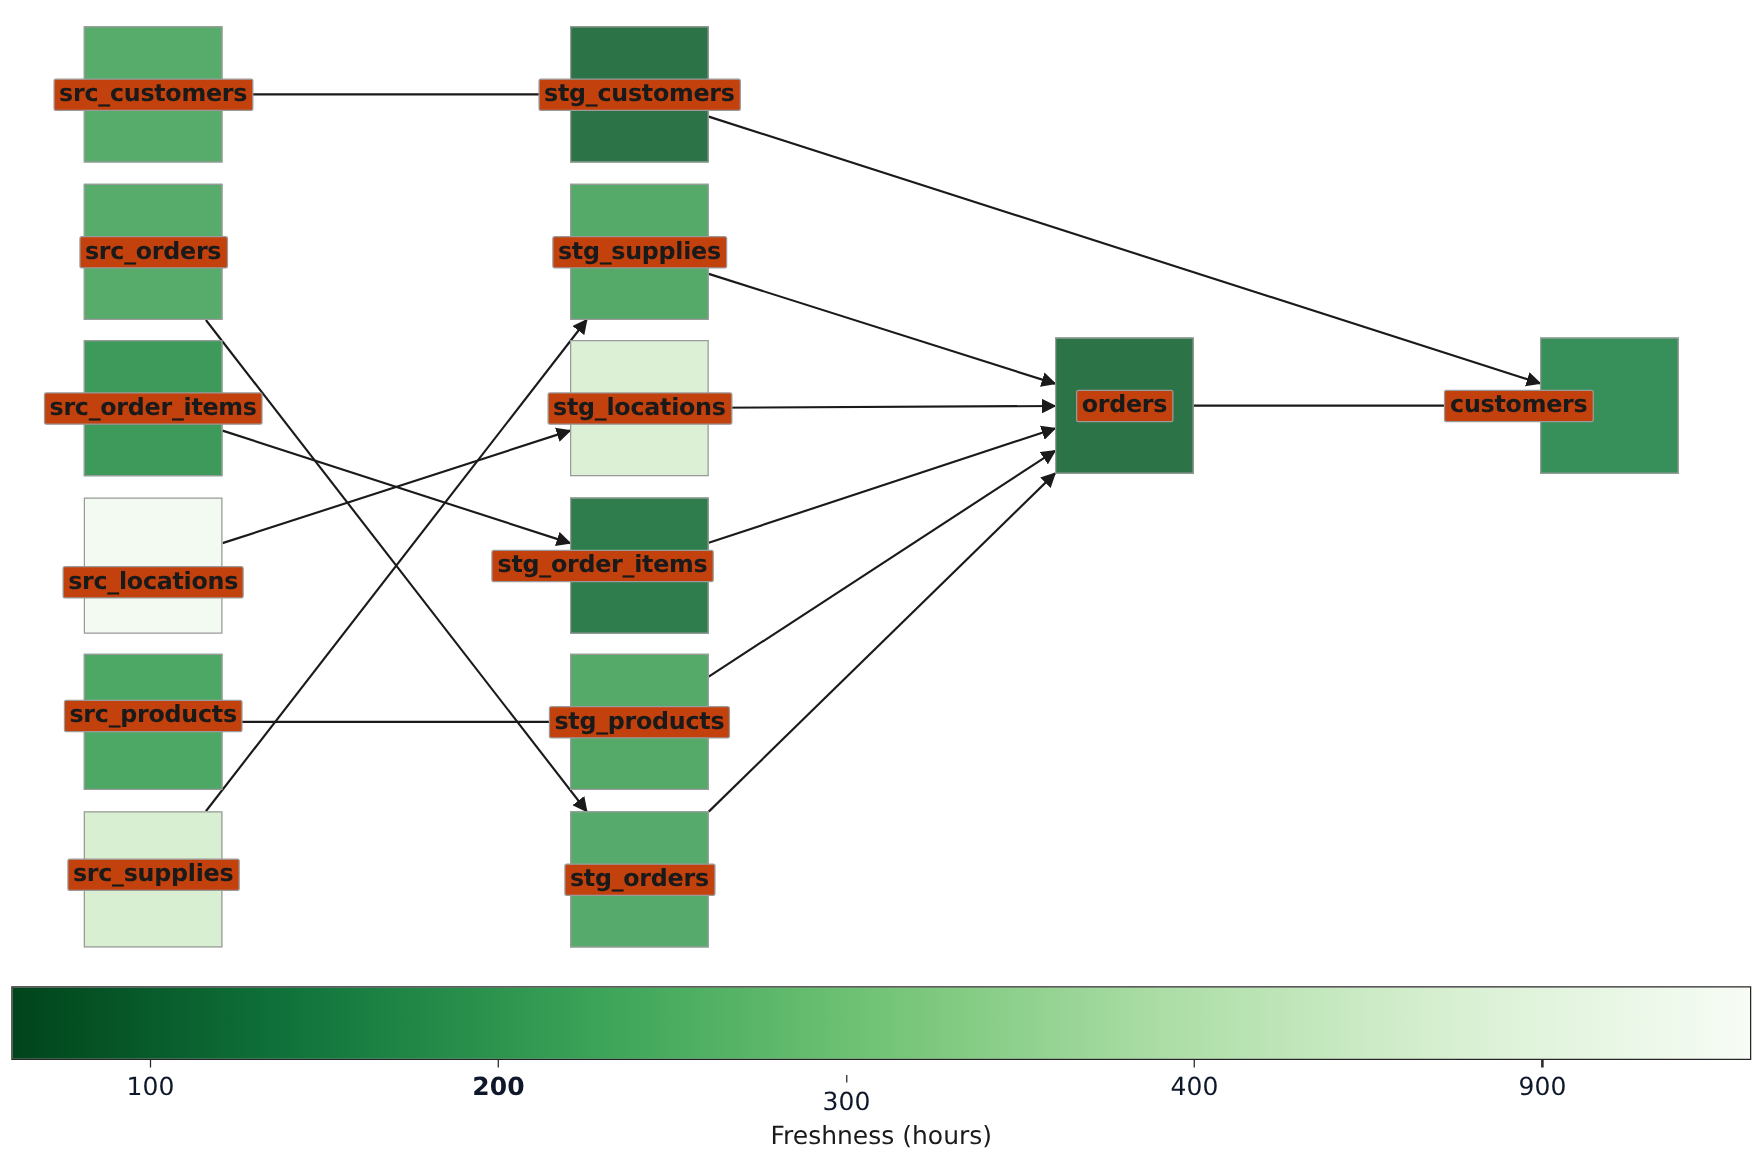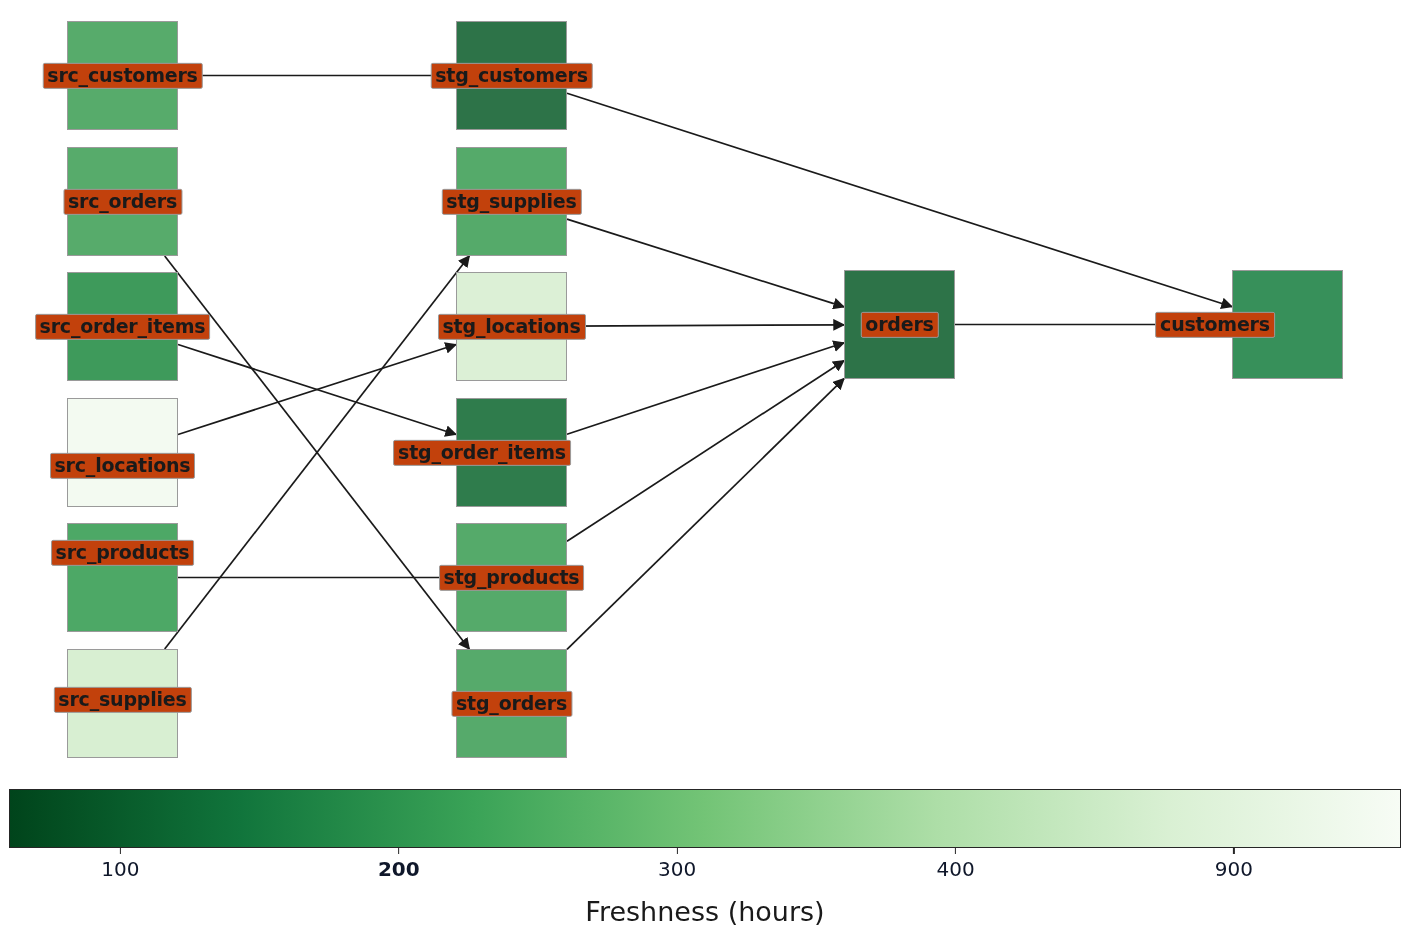--- a/index.html
+++ b/index.html
@@ -54,21 +54,21 @@
   .tick .tick-mark{
     display:block;width:1.2px;height:6px;background:#262626;margin:0 auto;
   }
   .tick .tick-txt{
     display:block;font-size:20px;color:#0f172a;margin-top:3px;
     font-family:"DejaVu Sans","Liberation Sans",sans-serif;
   }
   .cbar-title{
     position:absolute;
     top:896px;left:0;width:1410px;text-align:center;
-    font-size:27px;color:#1a1a1a;
+    font-size:20px;color:#1a1a1a;
   }
 </style>
 </head>
 <body>
 
 <div id="canvas">
 
   <svg class="graph-svg" viewBox="0 0 1410 926" xmlns="http://www.w3.org/2000/svg">
     <defs>
       <marker id="arrow" viewBox="0 0 10 10" refX="9" refY="5" markerWidth="7" markerHeight="7" orient="auto-start-reverse">
@@ -95,21 +95,21 @@
   <div id="nodes">
       <div class="node-rect" style="left: 67px; top: 21px; width: 111px; height: 109px; background: rgb(87, 171, 107);"></div>
       <div class="node-label" style="left: 122.5px; top: 75.5px;">src_customers</div>
       <div class="node-rect" style="left: 67px; top: 147px; width: 111px; height: 109px; background: rgb(87, 171, 107);"></div>
       <div class="node-label" style="left: 122.5px; top: 201.5px;">src_orders</div>
       <div class="node-rect" style="left: 67px; top: 272px; width: 111px; height: 109px; background: rgb(62, 154, 91);"></div>
       <div class="node-label" style="left: 122.5px; top: 326.5px;">src_order_items</div>
       <div class="node-rect" style="left: 67px; top: 398px; width: 111px; height: 109px; background: rgb(243, 250, 241);"></div>
       <div class="node-label" style="left: 122.5px; top: 466px;">src_locations</div>
       <div class="node-rect" style="left: 67px; top: 523px; width: 111px; height: 109px; background: rgb(77, 168, 102);"></div>
-      <div class="node-label" style="left: 122.5px; top: 553px;">src_products</div>
+      <div class="node-label" style="left: 122.5px; top: 573px;">src_products</div>
       <div class="node-rect" style="left: 67px; top: 649px; width: 111px; height: 109px; background: rgb(216, 239, 210);"></div>
       <div class="node-label" style="left: 122.5px; top: 700px;">src_supplies</div>
       <div class="node-rect" style="left: 456px; top: 21px; width: 111px; height: 109px; background: rgb(45, 115, 72);"></div>
       <div class="node-label" style="left: 511.5px; top: 75.5px;">stg_customers</div>
       <div class="node-rect" style="left: 456px; top: 147px; width: 111px; height: 109px; background: rgb(85, 170, 106);"></div>
       <div class="node-label" style="left: 511.5px; top: 201.5px;">stg_supplies</div>
       <div class="node-rect" style="left: 456px; top: 272px; width: 111px; height: 109px; background: rgb(220, 240, 214);"></div>
       <div class="node-label" style="left: 511.5px; top: 326.5px;">stg_locations</div>
       <div class="node-rect" style="left: 456px; top: 398px; width: 111px; height: 109px; background: rgb(47, 124, 76);"></div>
       <div class="node-label" style="left: 482px; top: 452.5px;">stg_order_items</div>
@@ -128,21 +128,21 @@
   </div>
   <div class="cbar-ticks" id="cbar-ticks">
       <div class="tick" style="left: 8%;">
         <span class="tick-mark"></span>
         <span class="tick-txt">100</span>
       </div>
       <div class="tick" style="left: 28%; font-weight: bold;">
         <span class="tick-mark"></span>
         <span class="tick-txt">200</span>
       </div>
-      <div class="tick" style="left: 48%;">
+      <div class="tick" style="left: 48%; margin-top: 12px;">
         <span class="tick-mark"></span>
         <span class="tick-txt">300</span>
       </div>
       <div class="tick" style="left: 68%;">
         <span class="tick-mark"></span>
         <span class="tick-txt">400</span>
       </div>
       <div class="tick" style="left: 88%;">
         <span class="tick-mark"></span>
         <span class="tick-txt">900</span>

